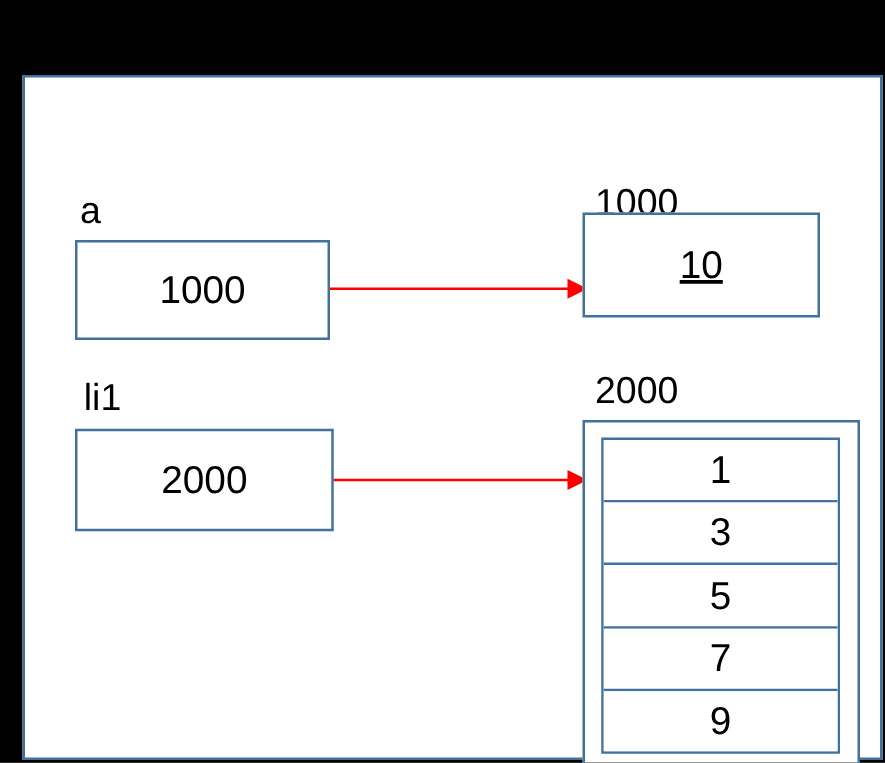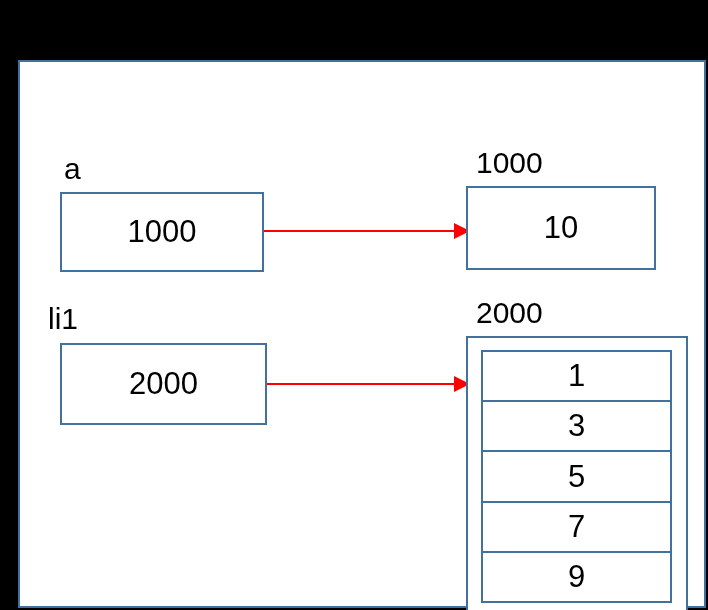--- a/index.html
+++ b/index.html
@@ -55,23 +55,23 @@
     color: #000000;
     font-size: 31px;
     font-family: "Liberation Sans", sans-serif;
   }
 
   
   #label-a          { left: 44px;  top: 92px;  }
   #box-a            { left: 40px;  top: 130px; width: 204px; height: 80px; }
 
   #label-addr-1000  { left: 456px; top: 86px;  }
-  #box-addr-1000    { left: 446px; top: 124px; width: 190px; height: 84px; }
+  #box-addr-1000    { left: 446px; top: 108px; width: 190px; height: 84px; text-decoration: underline; }
 
-  #label-li1        { left: 28px;  top: 242px; }
+  #label-li1        { left: 47px;  top: 242px; }
   #box-li1          { left: 40px;  top: 281px; width: 207px; height: 82px; }
 
   #label-addr-2000  { left: 456px; top: 236px; }
 
   
   #list-container {
     position: absolute;
     left: 446px;
     top: 274px;
     width: 222px;

